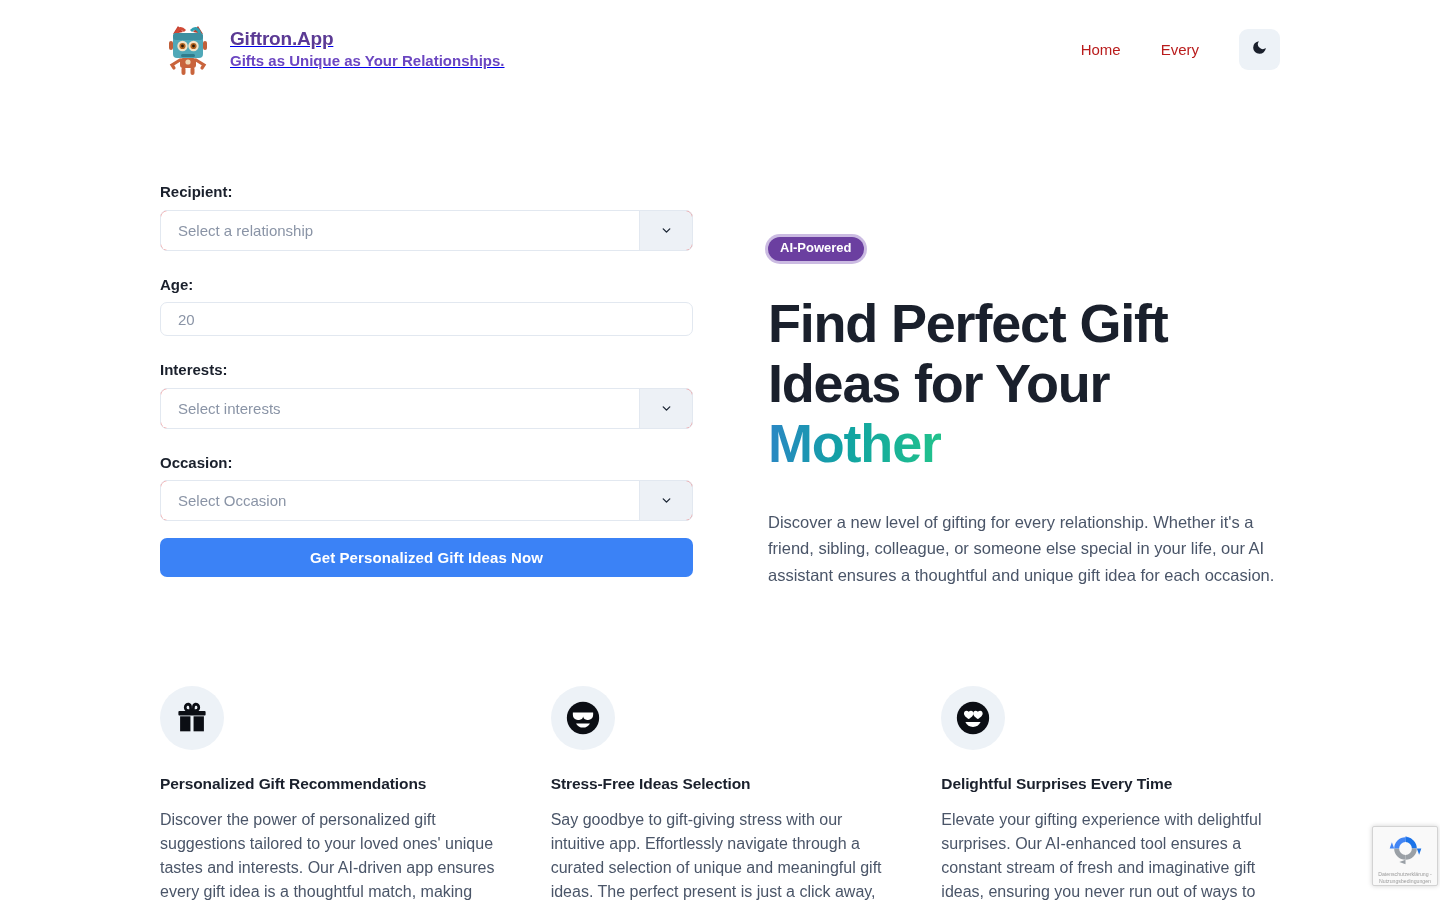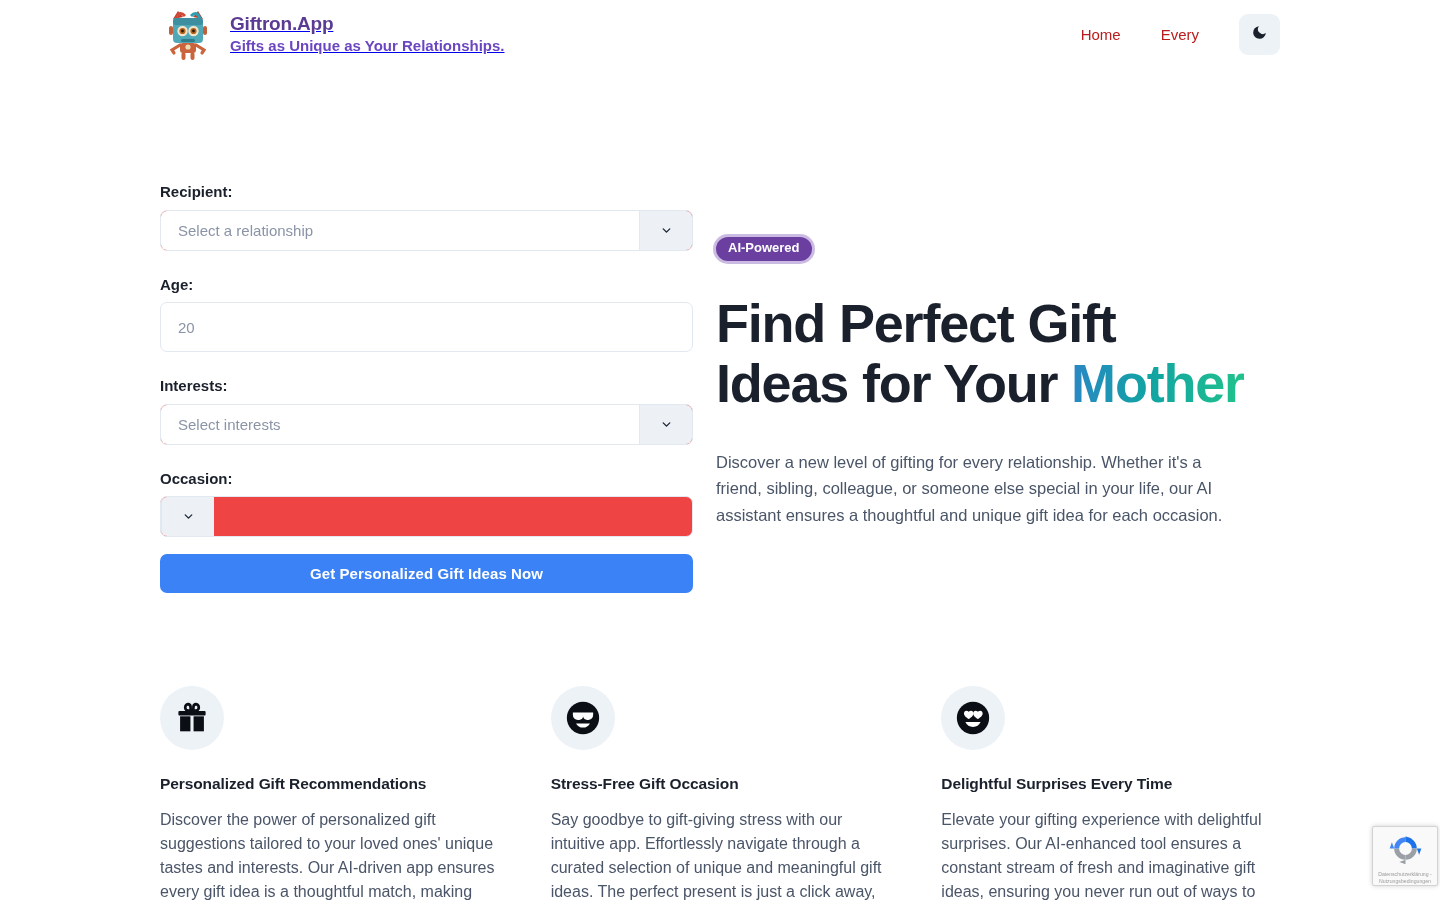--- a/index.html
+++ b/index.html
@@ -21,21 +21,21 @@
   .page {
     position: relative;
     width: 1440px;
     height: 900px;
     overflow: hidden;
   }
 
   
   .header {
     position: absolute;
-    top: 1px; left: 0;
+    top: 16px; left: 0;
     width: 1440px;
     height: 66px;
     display: flex;
     align-items: center;
     padding: 0 160px 0 160px;
   }
 
   .brand {
     display: flex;
     align-items: center;
@@ -100,21 +100,21 @@
   .main {
     position: absolute;
     top: 66px; left: 0;
     width: 1440px;
     padding: 0 160px;
   }
 
   .hero-grid {
     display: grid;
     grid-template-columns: 534px 1fr;
-    column-gap: 22px;
+    column-gap: 74px;
     padding-top: 116px;
     align-items: start;
   }
 
   
   .form-col { width: 534px; padding-right: 4px; }
 
   .field-label {
     display: block;
     font-size: 15px;
@@ -156,21 +156,21 @@
     border-left: 1px solid #e2e8f0;
     display: flex;
     align-items: center;
     justify-content: center;
     cursor: pointer;
   }
 
   .text-input {
     display: block;
     width: 533px;
-    height: 50px;
+    height: 34px;
     border: 1px solid #e2e8f0;
     border-radius: 7px;
     background: #ffffff;
     padding: 0 17px;
     font-size: 15px;
     font-family: "Liberation Sans", sans-serif;
     color: #1a202c;
     outline: none;
   }
   .text-input::placeholder { color: #8a94a6; }
@@ -382,20 +382,21 @@
           <span class="select-value">Select interests</span>
           <span class="select-caret">
             <svg width="13" height="13" viewBox="0 0 24 24" aria-hidden="true">
               <path d="M6 9l6 6 6-6" stroke="#1f2937" stroke-width="2.6" fill="none" stroke-linecap="round" stroke-linejoin="round"></path>
             </svg>
           </span>
         </div>
 
         <label class="field-label spaced">Occasion:</label>
         <div class="select-wrap">
+          <span class="select-value">Select Occasion</span>
           <span class="select-caret">
             <svg width="13" height="13" viewBox="0 0 24 24" aria-hidden="true">
               <path d="M6 9l6 6 6-6" stroke="#1f2937" stroke-width="2.6" fill="none" stroke-linecap="round" stroke-linejoin="round"></path>
             </svg>
           </span>
         </div>
 
         <button class="submit-btn" type="submit">Get Personalized Gift Ideas Now</button>
       </form>
 
@@ -425,21 +426,21 @@
     </div>
 
     <div class="feature-card">
       <div class="feature-icon">
         <svg width="38" height="38" viewBox="0 0 24 24" aria-hidden="true">
           <circle cx="12" cy="12" r="10.2" fill="#0b0e14"></circle>
           <path d="M5.6 8.6h12.8v1.5a3.1 3.1 0 0 1-3.1 3.1h-0.6a2.6 2.6 0 0 1-2.6-2.1 2.6 2.6 0 0 1-2.6 2.1H8.7a3.1 3.1 0 0 1-3.1-3.1z" fill="#ffffff"></path>
           <path d="M7.6 15.4a5 5 0 0 0 8.8 0z" fill="#ffffff"></path>
         </svg>
       </div>
-      <h3 class="feature-title">Stress-Free Gift Occasion</h3>
+      <h3 class="feature-title">Stress-Free Ideas Selection</h3>
       <p class="feature-desc">Say goodbye to gift-giving stress with our intuitive app. Effortlessly navigate through a curated selection of unique and meaningful gift ideas. The perfect present is just a click away, making every occasion a joyous celebration.</p>
     </div>
 
     <div class="feature-card">
       <div class="feature-icon">
         <svg width="38" height="38" viewBox="0 0 24 24" aria-hidden="true">
           <circle cx="12" cy="12" r="10.2" fill="#0b0e14"></circle>
           <path d="M8.5 7.4c.9 0 1.4.7 1.4.7s.5-.7 1.4-.7c1 0 1.6.8 1.6 1.7 0 1.6-2.2 3-3 3.5-0.8-.5-3-1.9-3-3.5 0-.9.6-1.7 1.6-1.7z" fill="#ffffff" transform="translate(-0.6,0)"></path>
           <path d="M15.1 7.4c.9 0 1.4.7 1.4.7s.5-.7 1.4-.7c1 0 1.6.8 1.6 1.7 0 1.6-2.2 3-3 3.5-0.8-.5-3-1.9-3-3.5 0-.9.6-1.7 1.6-1.7z" fill="#ffffff" transform="translate(-1.4,0)"></path>
           <path d="M7.2 14.6a5.3 5.3 0 0 0 9.6 0z" fill="#ffffff"></path>

